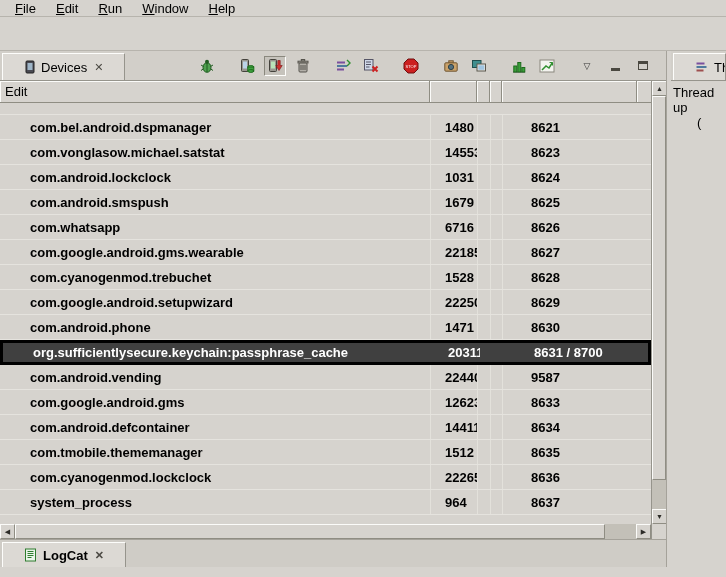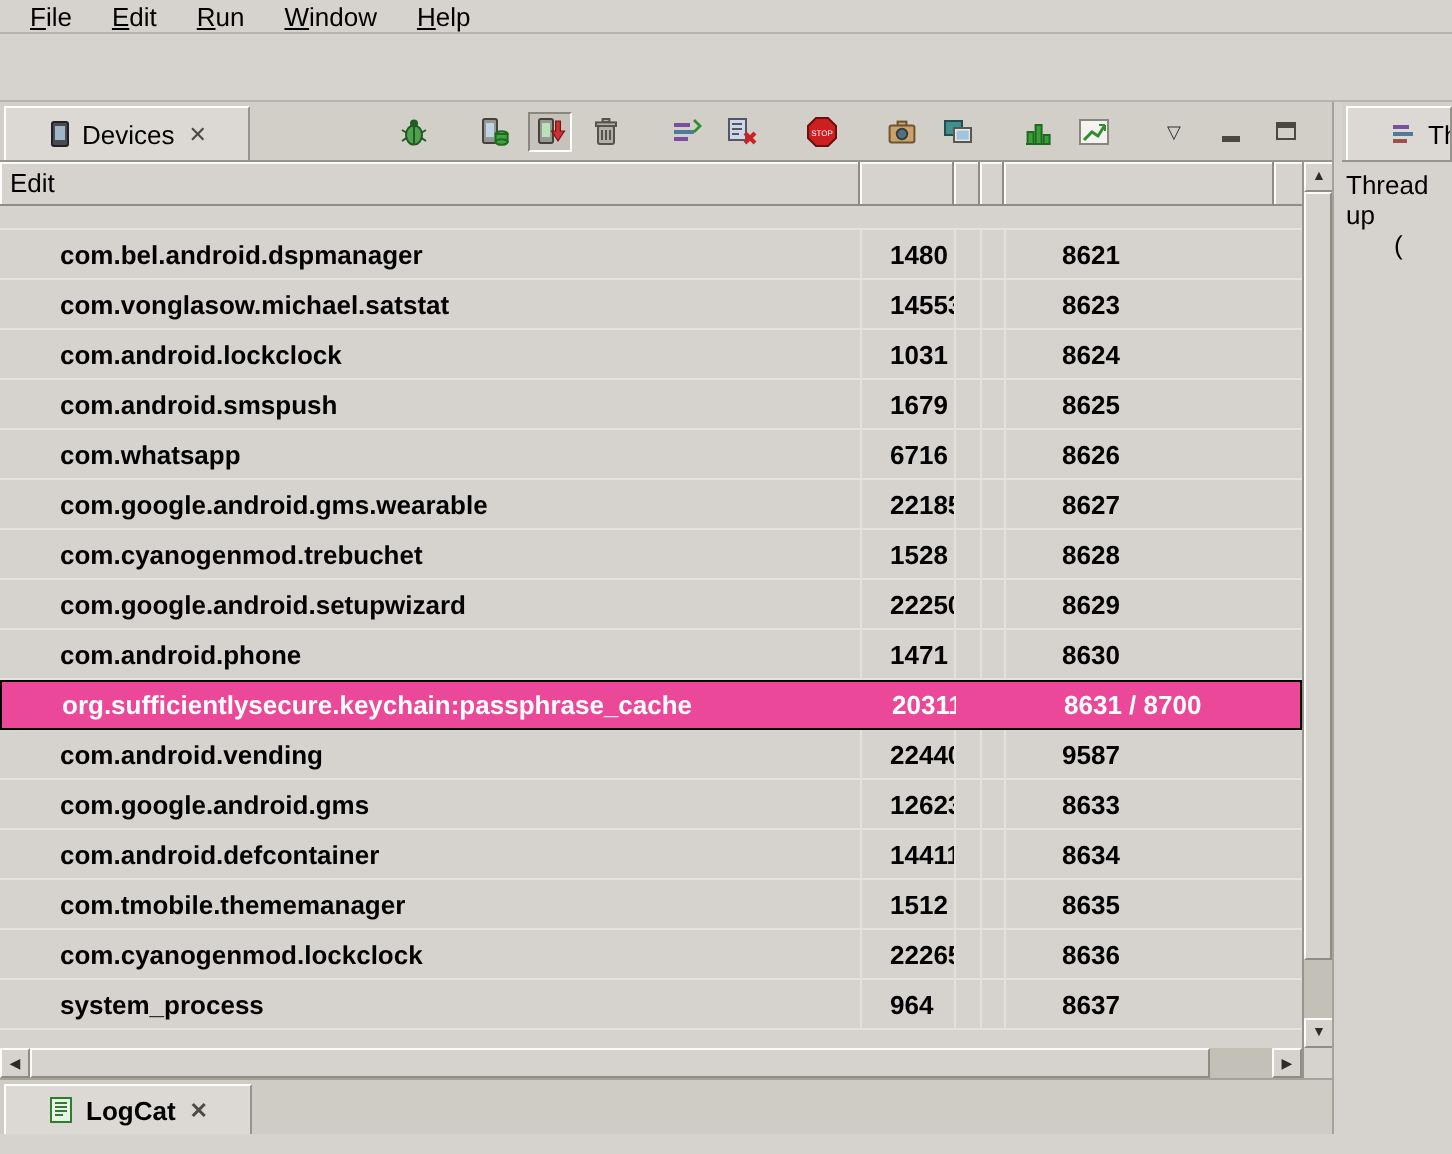--- a/index.html
+++ b/index.html
@@ -52,21 +52,21 @@
   .hcell { border-right:1px solid #8f8d83; box-shadow:inset 1px 1px 0 #fbfbf9;
            display:flex; align-items:center; padding-left:5px; overflow:hidden; }
   .hcell.last { border-right:none; }
   .sliver { height:12px; border-bottom:1px solid #e5e3de; }
   .trow { height:25px; border-bottom:1px solid #e5e3de;font-weight:bold; }
   .c { height:100%; display:flex; align-items:center; white-space:nowrap; overflow:hidden; }
   .c.name { padding-left:30px; }
   .c.pid  { padding-left:14px; }
   .c.port { padding-left:28px; }
   .c.pid, .c.n1, .c.n2, .c.port { border-left:1px solid #e3e1db; }
-  .trow.selected { background:#ec4899; color:#fff; border:1px solid #000000; }
+  .trow.selected { background:#404040; color:#fff; border:3px solid #000000; }
   .trow.selected .c { border-left-color:transparent; }
   .tfill { flex:1; }
 
   
   .vscroll { width:15px; background:#c3c0b8; display:flex; flex-direction:column;
              border-left:1px solid #96948c; }
   .sbtn { height:15px; width:15px; flex:0 0 auto; display:flex; align-items:center; justify-content:center;
           font-size:7px; color:#2c2b27; background:#d6d3ce;
           border:1px solid; border-color:#fbfbf9 #8f8d83 #8f8d83 #fbfbf9; }
   .track { flex:1; position:relative; }

